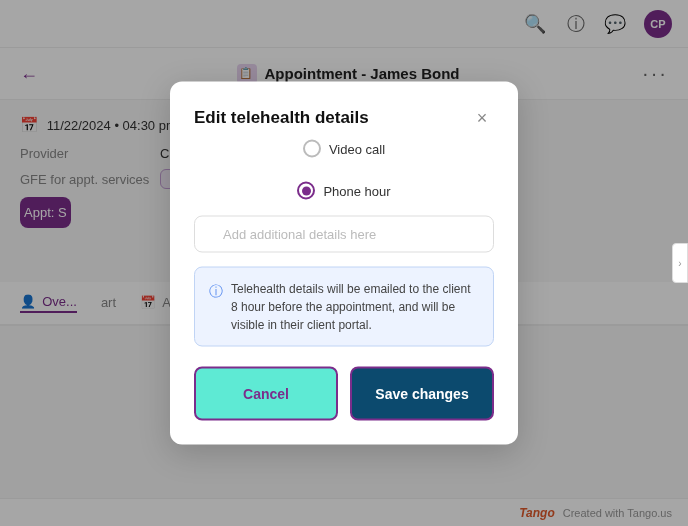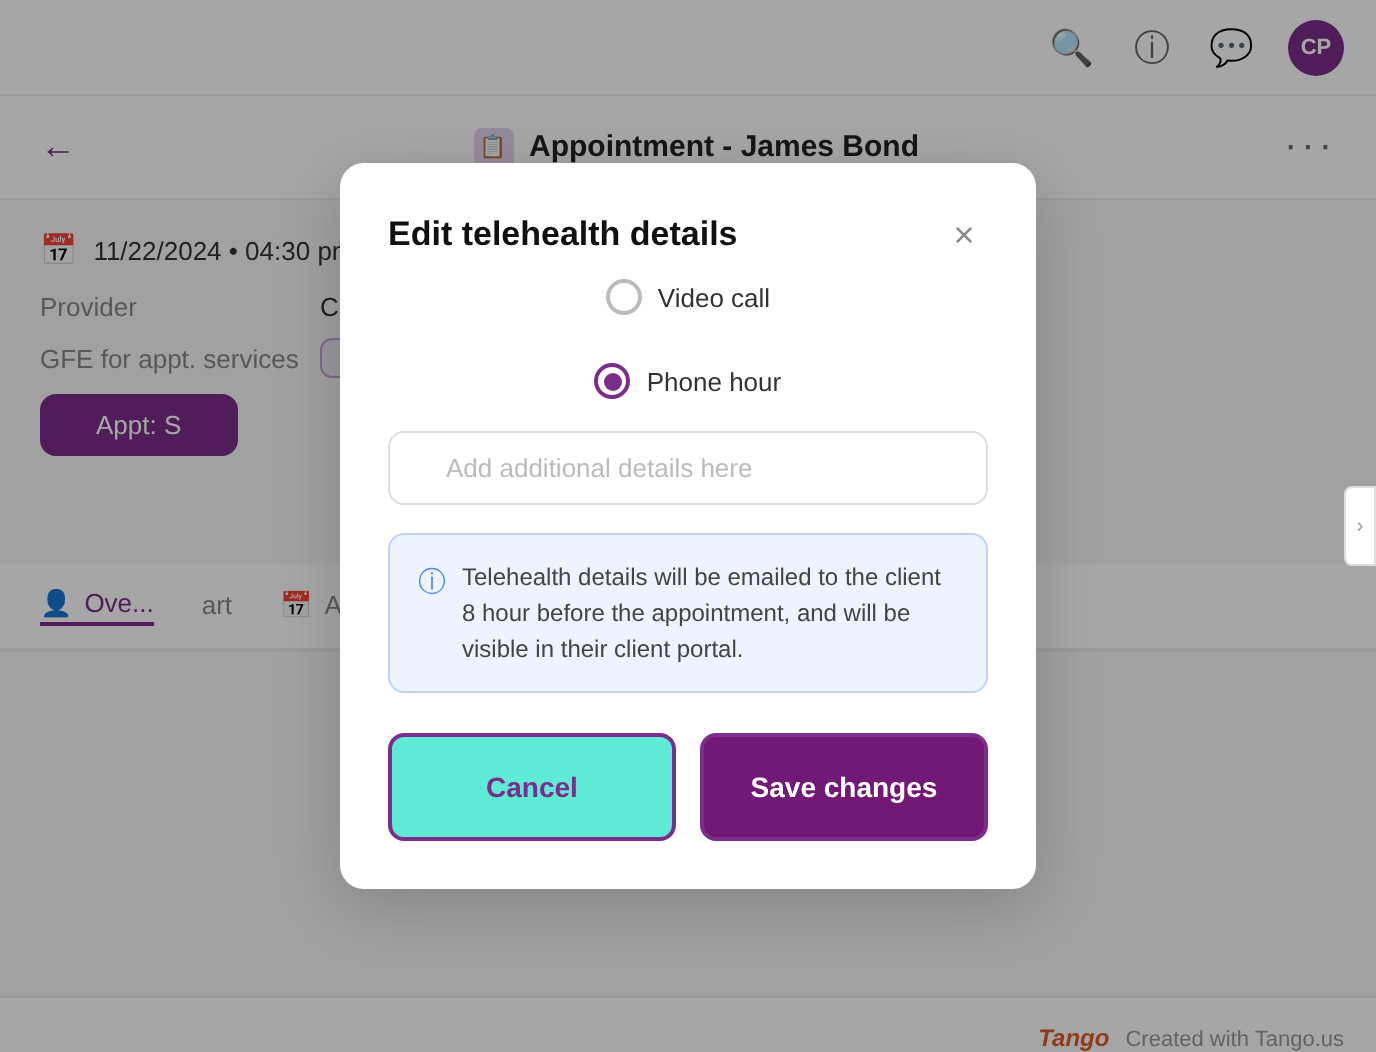--- a/index.html
+++ b/index.html
@@ -141,21 +141,21 @@
       gap: 4px;
     }
     .appt-status-row {
       margin-top: 8px;
     }
     .appt-status-btn {
       display: inline-block;
       background: #7b2d8b;
       color: #fff;
       border-radius: 8px;
-      padding: 8px 28px;
+      padding: 8px 4px;
       font-size: 13px;
       font-weight: 500;
     }
 
     
     .tabs-row {
       position: absolute;
       top: 282px; left: 0; right: 0;
       height: 44px;
       background: #fff;
@@ -305,38 +305,38 @@
       border-radius: 8px;
       font-size: 14px;
       font-weight: 600;
       cursor: pointer;
       font-family: inherit;
     }
     .btn-save {
       flex: 1;
       padding: 11px 0;
       border: 2px solid #7b2d8b;
-      background: #701a75;
+      background: #0c4a6e;
       color: #fff;
       border-radius: 8px;
       font-size: 14px;
       font-weight: 600;
       cursor: pointer;
       font-family: inherit;
     }
 
     
     .bottom-bar {
       position: absolute;
       bottom: 0; left: 0; right: 0;
       height: 28px;
       background: #fff;
       border-top: 1px solid #eee;
       display: flex;
-      align-items: flex-end;
+      align-items: center;
       justify-content: flex-end;
       padding: 0 16px;
       z-index: 5;
     }
     .tango-brand {
       font-size: 12px;
       color: #e05a2b;
       font-weight: 700;
       font-style: italic;
     }

